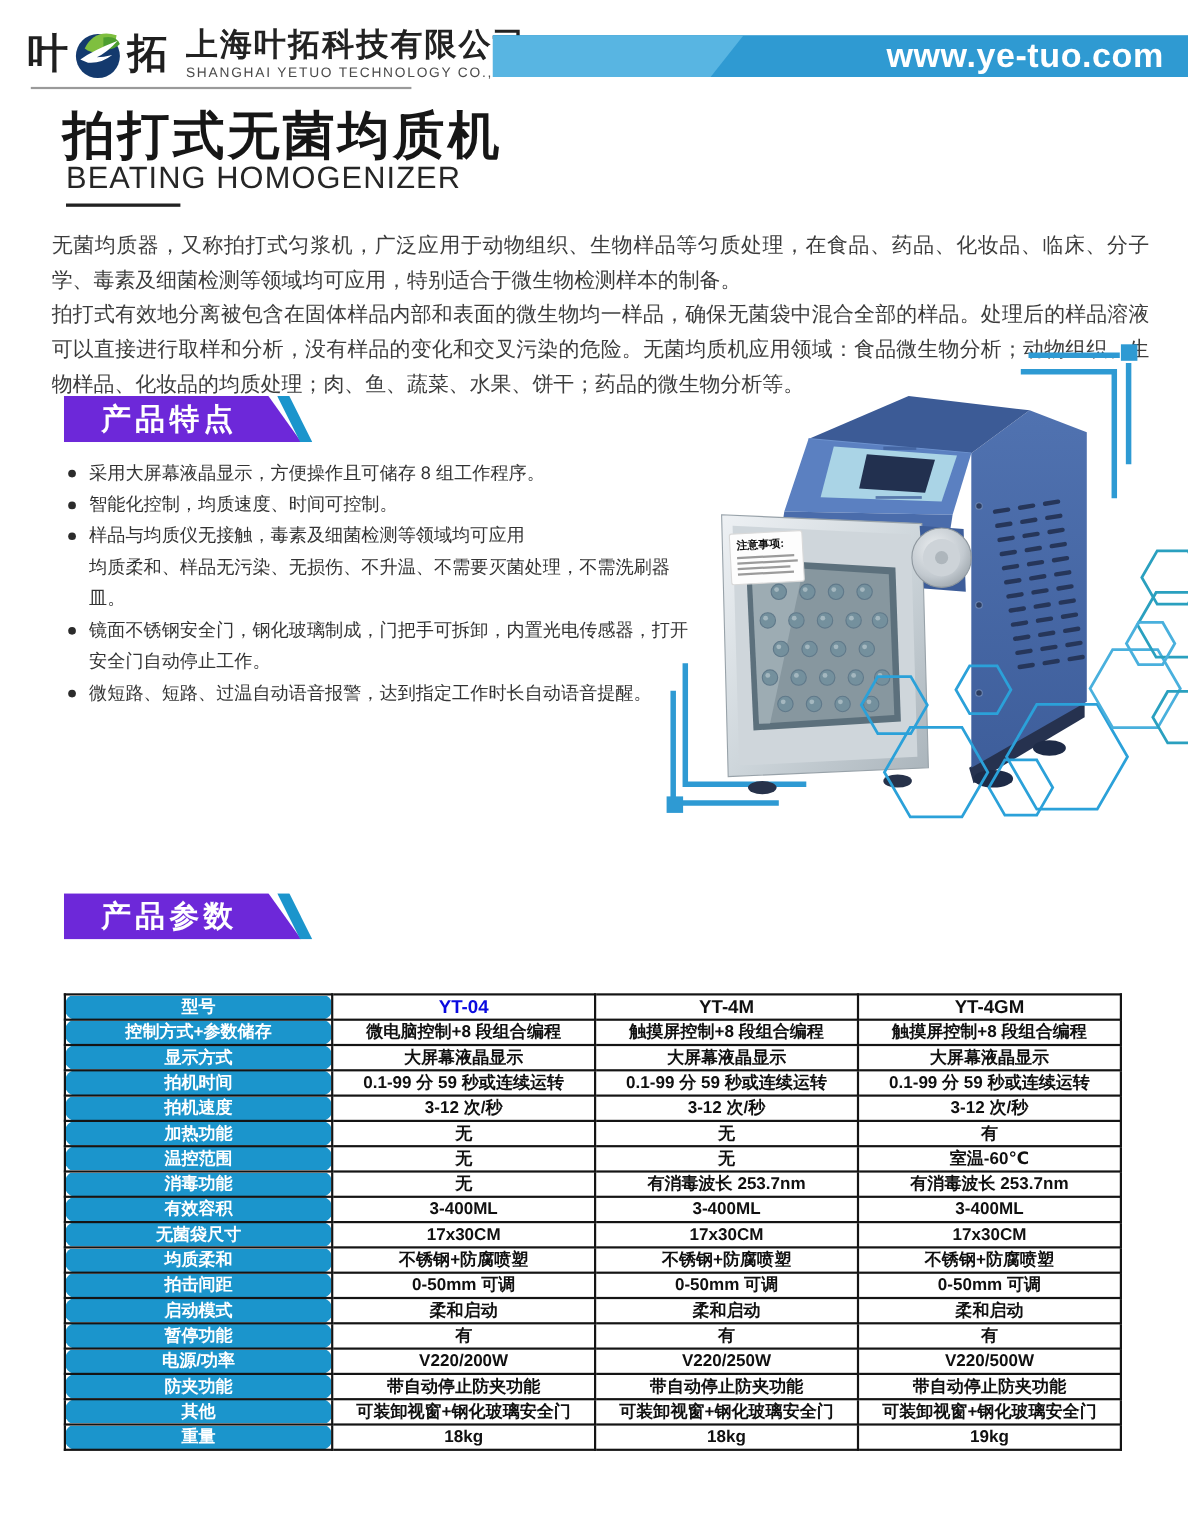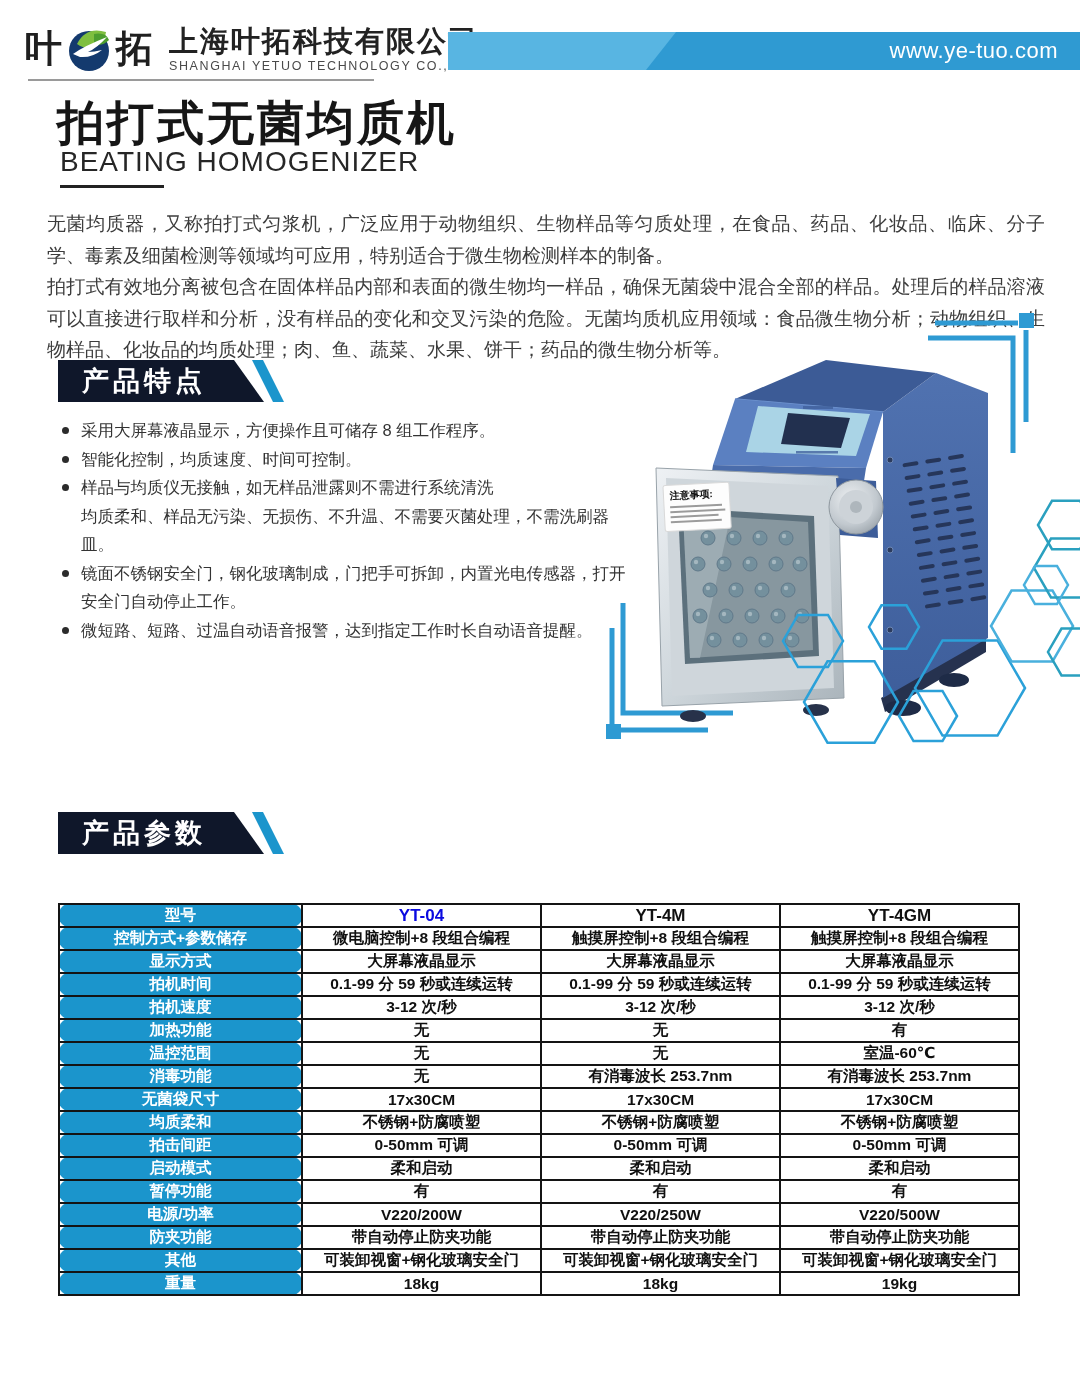--- a/index.html
+++ b/index.html
@@ -14,37 +14,37 @@
   .logo-emblem { width:50px; height:50px; margin:0 2px; }
   .company { margin-left:16px; }
   .company-cn { font-size:29px; font-weight:bold; color:#222; letter-spacing:2px; line-height:32px; }
   .company-en { font-size:12.5px; color:#4a4a4a; letter-spacing:1.6px; margin-top:2px; }
   .logo-underline { position:absolute; left:28px; top:79px; width:346px; height:2px; background:#9a9a9a; }
 
   .banner { position:absolute; right:0; top:32px; width:632px; height:38px; background:#2f9ad2; }
   .banner::before { content:""; position:absolute; left:0; top:0; bottom:0; width:228px;
     background:#58b5e2; clip-path:polygon(0 0,100% 0,calc(100% - 30px) 100%,0 100%); }
   .banner-text { position:absolute; right:22px; top:0; line-height:38px; color:#fff;
-    font-size:22px; font-weight:normal; letter-spacing:0.5px; }
+    font-size:31px; font-weight:bold; letter-spacing:0.5px; }
 
   
   .title-cn { position:absolute; left:57px; top:92px; font-size:47px; font-weight:bold;
     color:#161616; letter-spacing:3px; }
   .title-en { position:absolute; left:60px; top:146px; font-size:28px; color:#262626;
     letter-spacing:1px; font-weight:400; }
   .title-underline { position:absolute; left:60px; top:185px; width:104px; height:3px; background:#222; }
 
   
   .intro { position:absolute; left:47px; top:208px; width:998px; font-size:19px;
     color:#3c3c3c; line-height:31.5px; text-align:justify; }
   .intro p { margin:0; }
 
   
-  .section-header { position:absolute; height:42px; width:182px; background:#0f172a; color:#fff;
-    font-size:27px; font-weight:bold; line-height:42px; padding-left:24px; letter-spacing:4px;
+  .section-header { position:absolute; height:42px; width:182px; background:#6d28d9; color:#fff;
+    font-size:27px; font-weight:bold; line-height:42px; padding-left:34px; letter-spacing:4px;
     clip-path:polygon(0 0,calc(100% - 30px) 0,100% 100%,0 100%); }
   .section-stripe { position:absolute; width:48px; height:42px; background:#1b95cc;
     clip-path:polygon(8px 0,19px 0,40px 100%,29px 100%); }
   .feat-header { left:58px; top:360px; }
   .feat-stripe { left:244px; top:360px; }
   .param-header { left:58px; top:812px; }
   .param-stripe { left:244px; top:812px; }
 
   
   .features { position:absolute; left:60px; top:416px; width:578px; margin:0; padding:0; list-style:none; }
@@ -100,21 +100,21 @@
   <div class="intro">
     <p>无菌均质器，又称拍打式匀浆机，广泛应用于动物组织、生物样品等匀质处理，在食品、药品、化妆品、临床、分子学、毒素及细菌检测等领域均可应用，特别适合于微生物检测样本的制备。</p>
     <p>拍打式有效地分离被包含在固体样品内部和表面的微生物均一样品，确保无菌袋中混合全部的样品。处理后的样品溶液可以直接进行取样和分析，没有样品的变化和交叉污染的危险。无菌均质机应用领域：食品微生物分析；动物组织、生物样品、化妆品的均质处理；肉、鱼、蔬菜、水果、饼干；药品的微生物分析等。</p>
   </div>
 
   <div class="section-header feat-header">产品特点</div>
   <div class="section-stripe feat-stripe"></div>
   <ul class="features">
       <li>采用大屏幕液晶显示，方便操作且可储存 8 组工作程序。</li>
       <li>智能化控制，均质速度、时间可控制。</li>
-      <li>样品与均质仪无接触，如无样品泄露则不需进行系统清洗
+      <li>样品与均质仪无接触，毒素及细菌检测等领域均可应用
 均质柔和、样品无污染、无损伤、不升温、不需要灭菌处理，不需洗刷器皿。</li>
       <li>镜面不锈钢安全门，钢化玻璃制成，门把手可拆卸，内置光电传感器，打开安全门自动停止工作。</li>
       <li>微短路、短路、过温自动语音报警，达到指定工作时长自动语音提醒。</li>
     </ul>
 
   <div class="product">
     <svg width="482" height="470" viewBox="0 0 482 470">
       <defs>
         <linearGradient id="gSteel" x1="0" y1="0" x2="1" y2="1">
           <stop offset="0" stop-color="#eef1f4"></stop>
@@ -346,20 +346,26 @@
           <td>无</td>
           <td>室温-60℃</td>
         </tr>
         <tr>
           <th>消毒功能</th>
           <td>无</td>
           <td>有消毒波长 253.7nm</td>
           <td>有消毒波长 253.7nm</td>
         </tr>
         <tr>
+          <th>有效容积</th>
+          <td>3-400ML</td>
+          <td>3-400ML</td>
+          <td>3-400ML</td>
+        </tr>
+        <tr>
           <th>无菌袋尺寸</th>
           <td>17x30CM</td>
           <td>17x30CM</td>
           <td>17x30CM</td>
         </tr>
         <tr>
           <th>均质柔和</th>
           <td>不锈钢+防腐喷塑</td>
           <td>不锈钢+防腐喷塑</td>
           <td>不锈钢+防腐喷塑</td>

